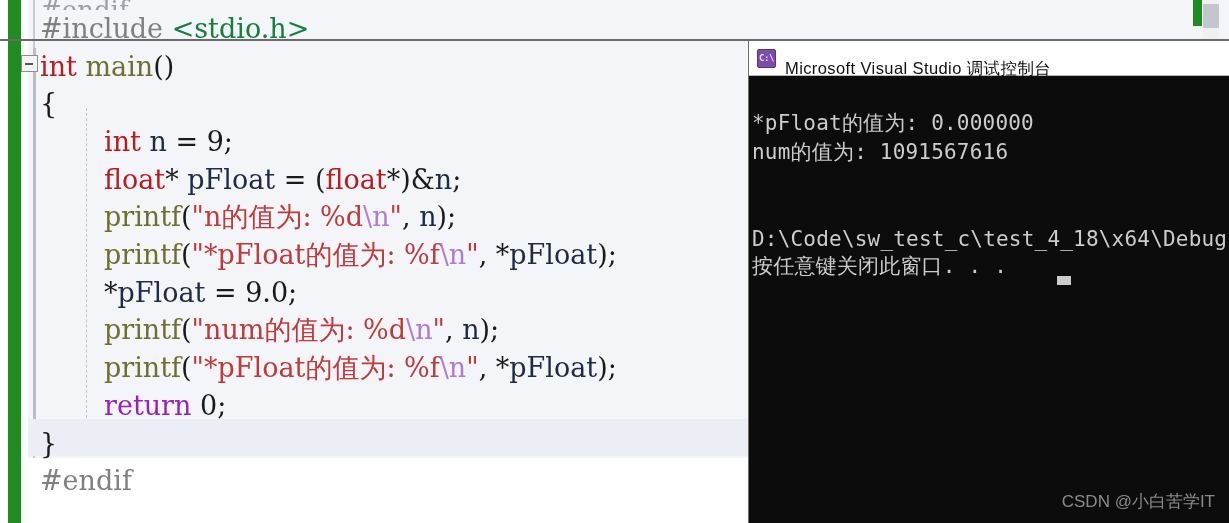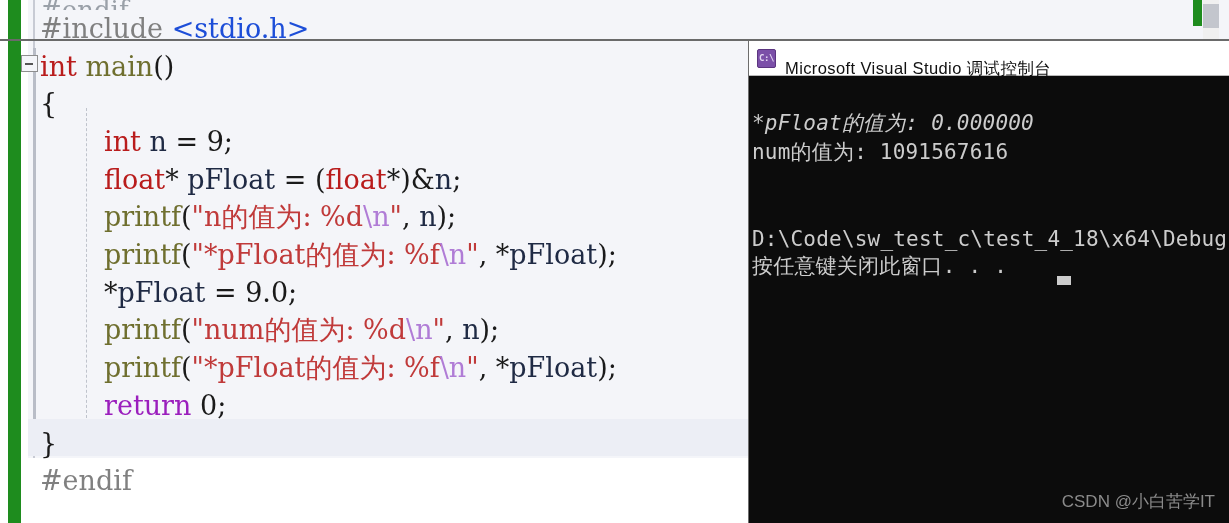--- a/index.html
+++ b/index.html
@@ -113,21 +113,21 @@
     left: 40px; top: 0;
     font-family: "DejaVu Serif", "Liberation Serif", serif;
     font-size: 27px;
     line-height: 37.5px;
     white-space: pre;
     letter-spacing: 0px;
   }
   .cl { position: absolute; left: 0; white-space: pre; }
 
   .t-pp   { color: #808080; }          
-  .t-inc  { color: #1d4ed8; }          
+  .t-inc  { color: #15803d; }          
   .t-key  { color: #b91c1c; }          
   .t-fn   { color: #6f6f2f; }          
   .t-id   { color: #1f2a44; }          
   .t-plain{ color: #1a1a1a; }
   .t-str  { color: #c03a3a; }          
   .t-esc  { color: #b07cd6; }          
   .t-ctl  { color: #9b1fbd; }          
   .t-num  { color: #1a1a1a; }
 
   .clipped-row {
@@ -263,21 +263,21 @@
   <div id="console">
 
     <div class="con-title">
       <div class="con-icon">
         <span>C:\</span>
       </div>
       <div class="con-title-text">Microsoft Visual Studio 调试控制台</div>
     </div>
 
     <div class="con-body" id="console-body">
-        <div class="con-line" style="top: 33px; font-style: italic;">*pFloat的值为: 0.000000</div>
+        <div class="con-line" style="top: 33px;">*pFloat的值为: 0.000000</div>
         <div class="con-line" style="top: 62px;">num的值为: 1091567616</div>
         <div class="con-line" style="top: 149px; text-align: center;">D:\Code\sw_test_c\test_4_18\x64\Debug</div>
         <div class="con-line" style="top: 176px;">按任意键关闭此窗口. . .</div>
         <div class="cursor-blk" id="console-cursor" style="left: 308px; top: 200px;"></div>
       <div class="watermark">CSDN @小白苦学IT</div>
     </div>
   </div>
 
 </div>
 

